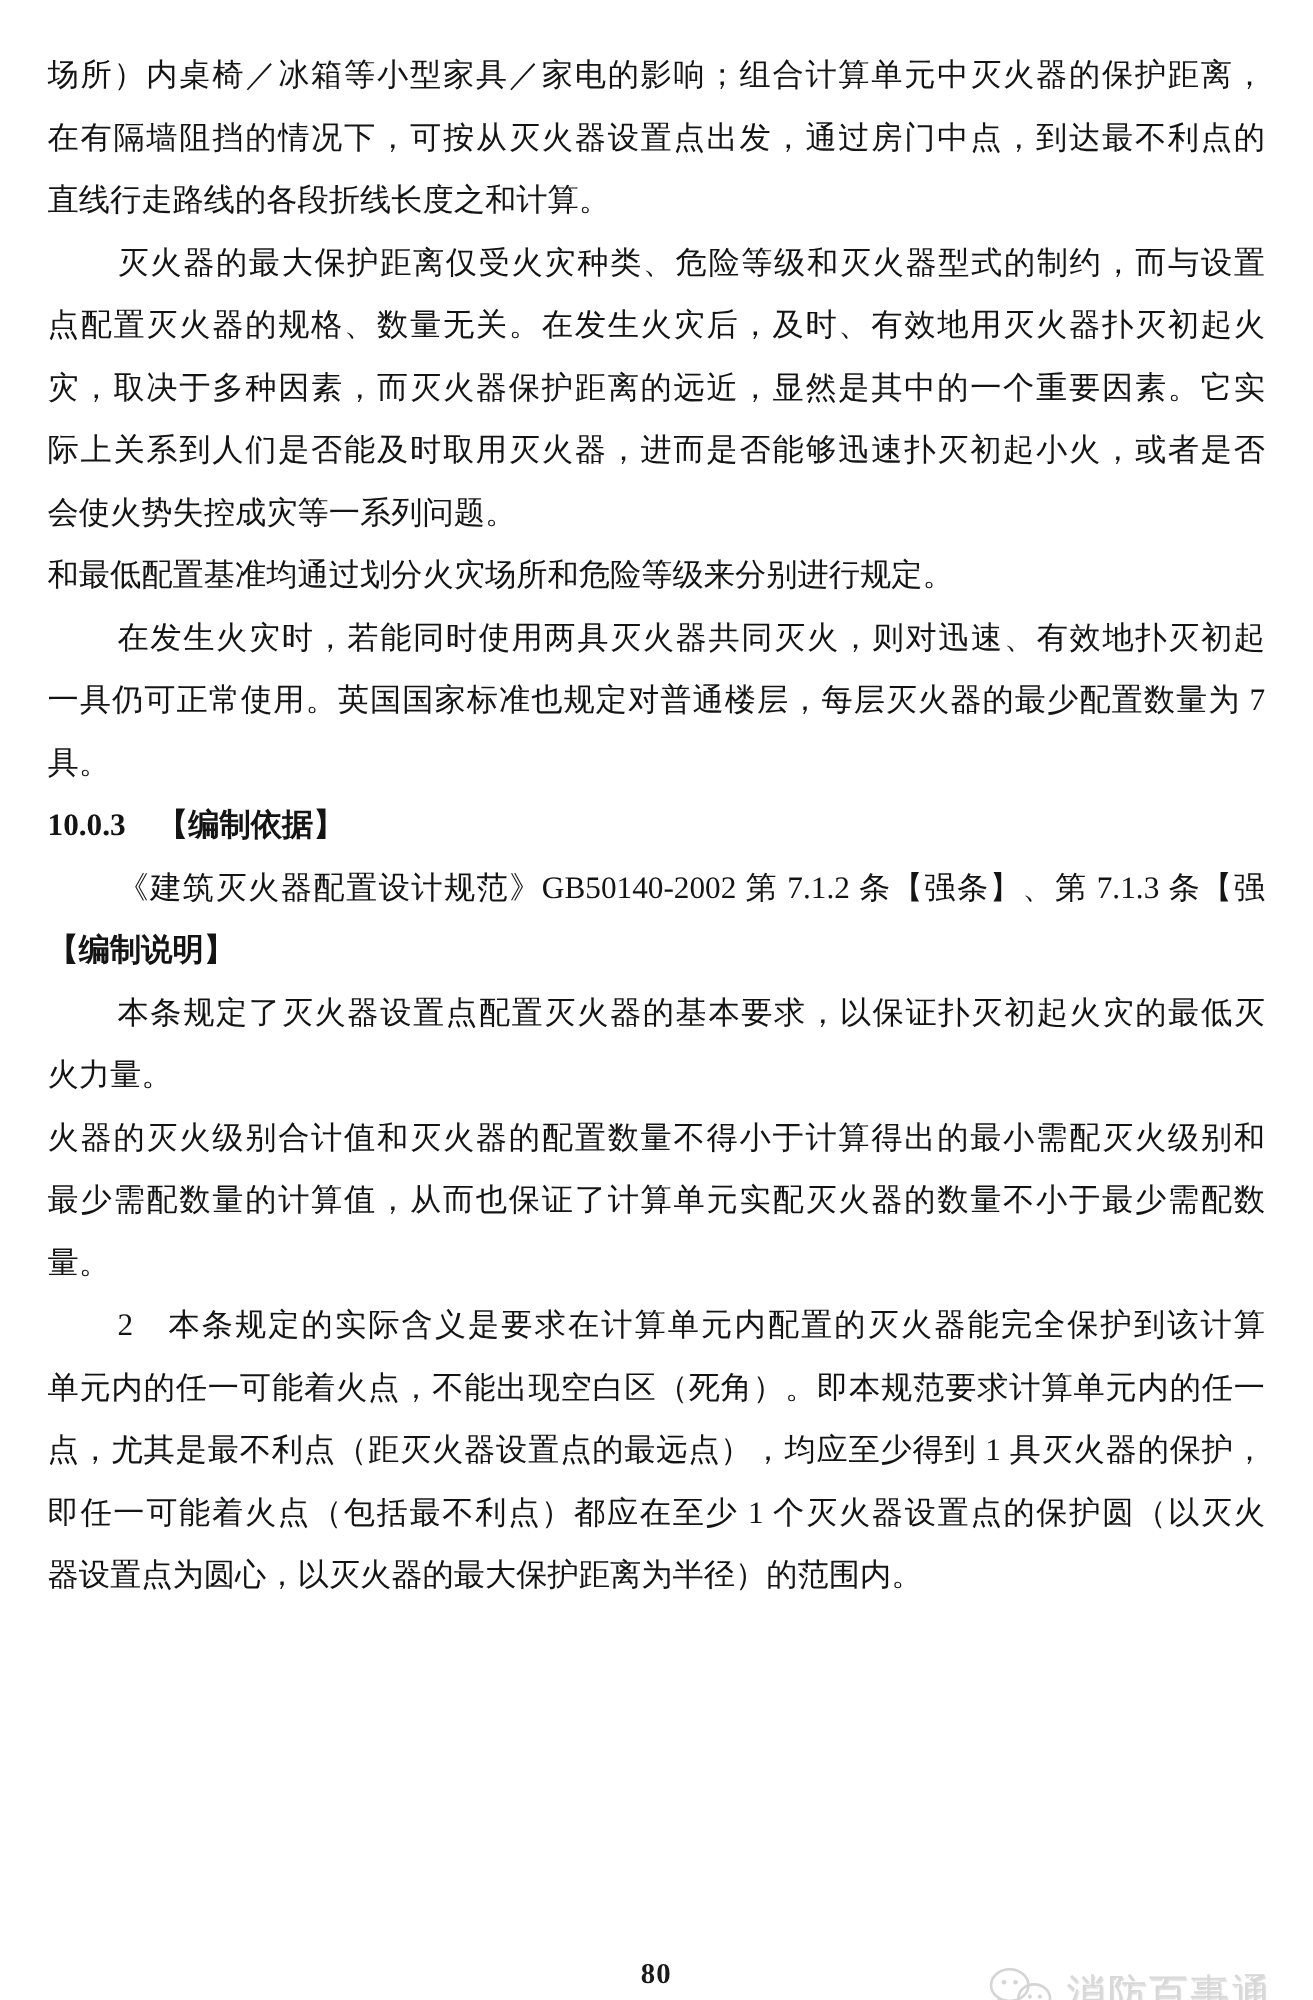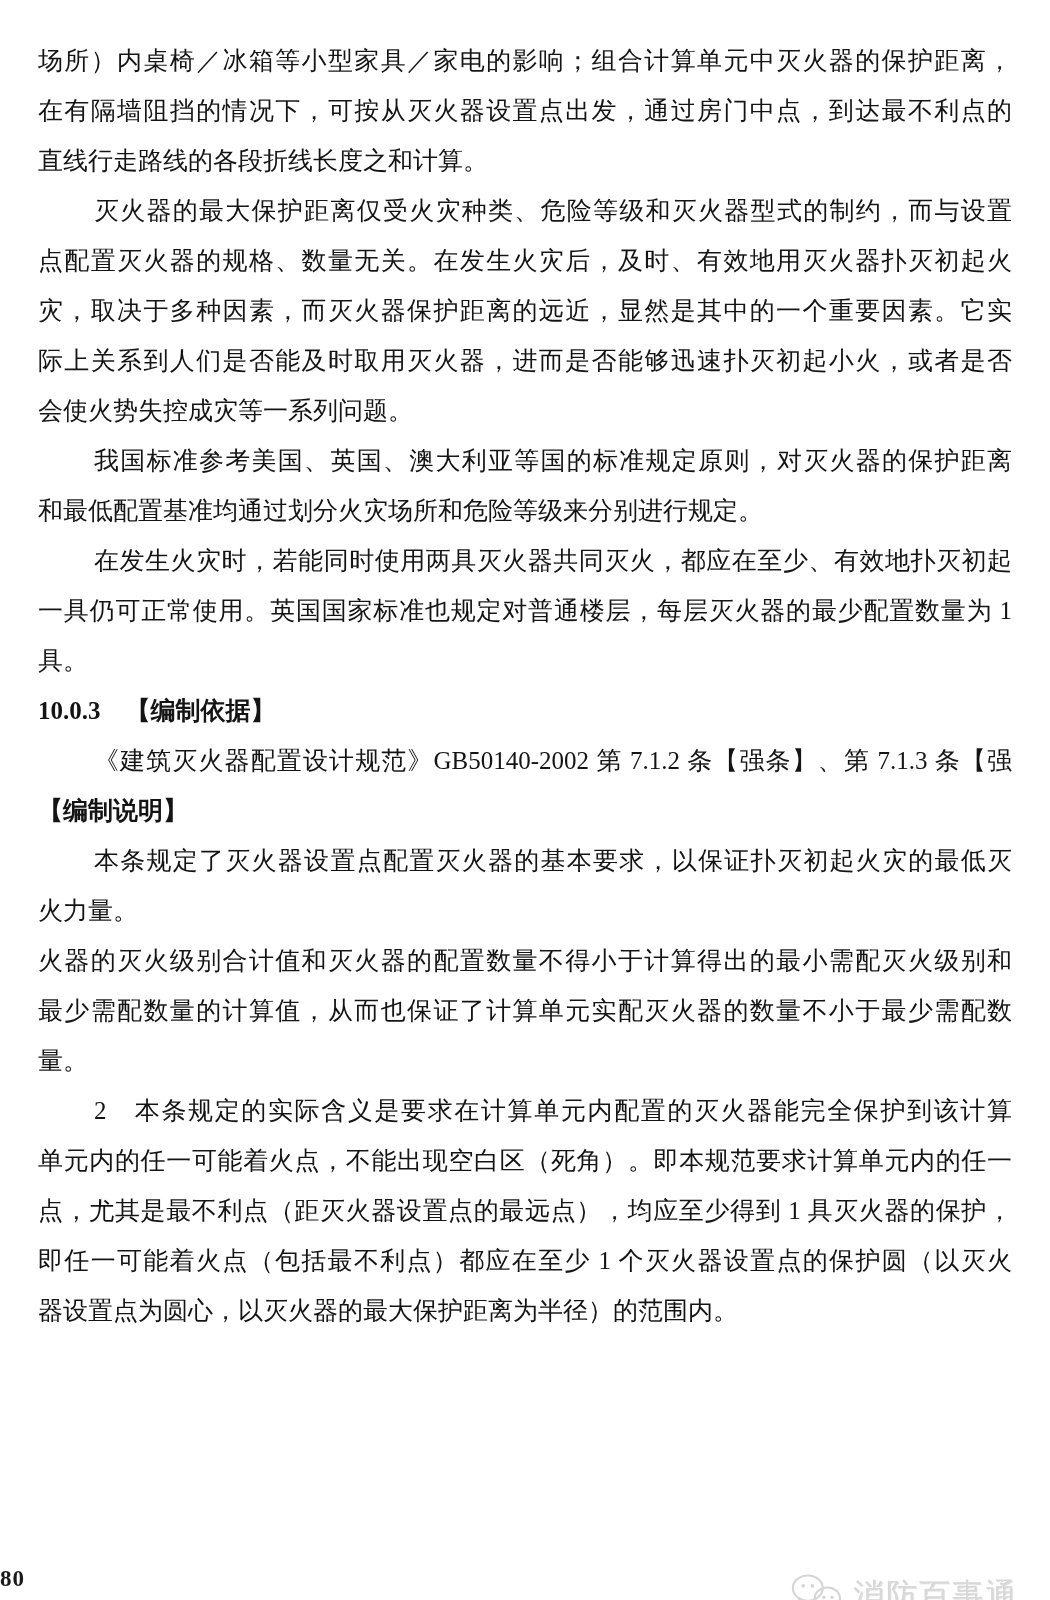--- a/index.html
+++ b/index.html
@@ -52,20 +52,21 @@
     letter-spacing: 2px;
     color: #d8d8d8;
     text-shadow: -1px -1px 0 #ffffff, 1px 1px 1px rgba(150,150,150,0.35);
     font-family: "Liberation Sans", sans-serif;
   }
   .pageno {
     position: absolute;
     left: 0;
     top: 1566px;
     width: 1050px;
+    text-align: center;
     font-size: 23px;
     font-weight: bold;
     color: #1a1a1a;
     letter-spacing: 1px;
   }
 </style>
 </head>
 <body>
 
 <div class="page">
@@ -73,24 +74,23 @@
   <div class="doc">
 
   <div class="line fill">场所）内桌椅／冰箱等小型家具／家电的影响；组合计算单元中灭火器的保护距离，</div>
       <div class="line fill">在有隔墙阻挡的情况下，可按从灭火器设置点出发，通过房门中点，到达最不利点的</div>
       <div class="line">直线行走路线的各段折线长度之和计算。</div>
       <div class="line indent fill">灭火器的最大保护距离仅受火灾种类、危险等级和灭火器型式的制约，而与设置</div>
       <div class="line fill">点配置灭火器的规格、数量无关。在发生火灾后，及时、有效地用灭火器扑灭初起火</div>
       <div class="line fill">灾，取决于多种因素，而灭火器保护距离的远近，显然是其中的一个重要因素。它实</div>
       <div class="line fill">际上关系到人们是否能及时取用灭火器，进而是否能够迅速扑灭初起小火，或者是否</div>
       <div class="line">会使火势失控成灾等一系列问题。</div>
-      <div class="line indent fill">我国标准参考美国、英国、澳大利亚等国的标准规定原则，对灭火器的保护距离</div>
       <div class="line">和最低配置基准均通过划分火灾场所和危险等级来分别进行规定。</div>
-      <div class="line indent fill">在发生火灾时，若能同时使用两具灭火器共同灭火，都应在至少、有效地扑灭初起</div>
-      <div class="line fill">一具仍可正常使用。英国国家标准也规定对普通楼层，每层灭火器的最少配置数量为 1</div>
+      <div class="line indent fill">在发生火灾时，若能同时使用两具灭火器共同灭火，则对迅速、有效地扑灭初起</div>
+      <div class="line fill">一具仍可正常使用。英国国家标准也规定对普通楼层，每层灭火器的最少配置数量为 7</div>
       <div class="line">具。</div>
       <div class="line bold">10.0.3　【编制依据】</div>
       <div class="line indent fill">《建筑灭火器配置设计规范》GB50140-2002 第 7.1.2 条【强条】、第 7.1.3 条【强</div>
       <div class="line bold">【编制说明】</div>
       <div class="line indent fill">本条规定了灭火器设置点配置灭火器的基本要求，以保证扑灭初起火灾的最低灭</div>
       <div class="line">火力量。</div>
       <div class="line fill">火器的灭火级别合计值和灭火器的配置数量不得小于计算得出的最小需配灭火级别和</div>
       <div class="line fill">最少需配数量的计算值，从而也保证了计算单元实配灭火器的数量不小于最少需配数</div>
       <div class="line">量。</div>
       <div class="line indent fill">2　本条规定的实际含义是要求在计算单元内配置的灭火器能完全保护到该计算</div>

